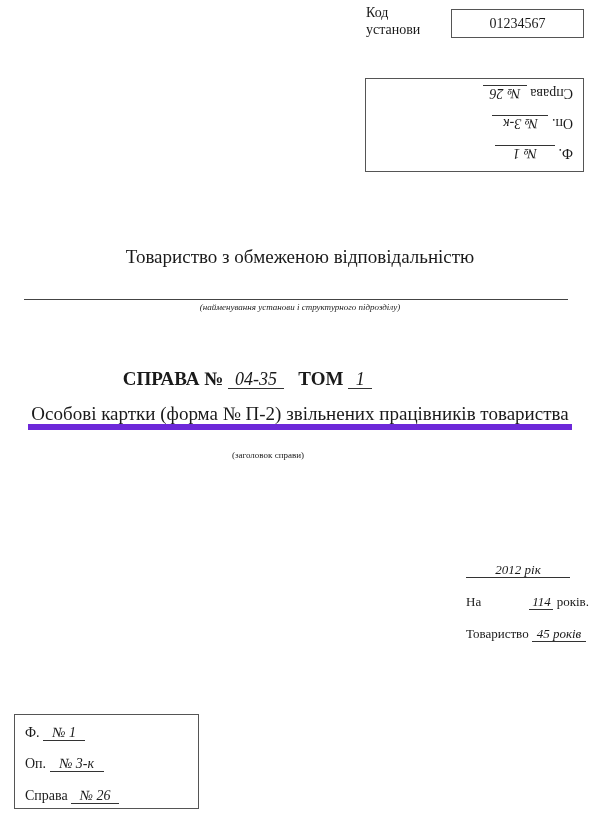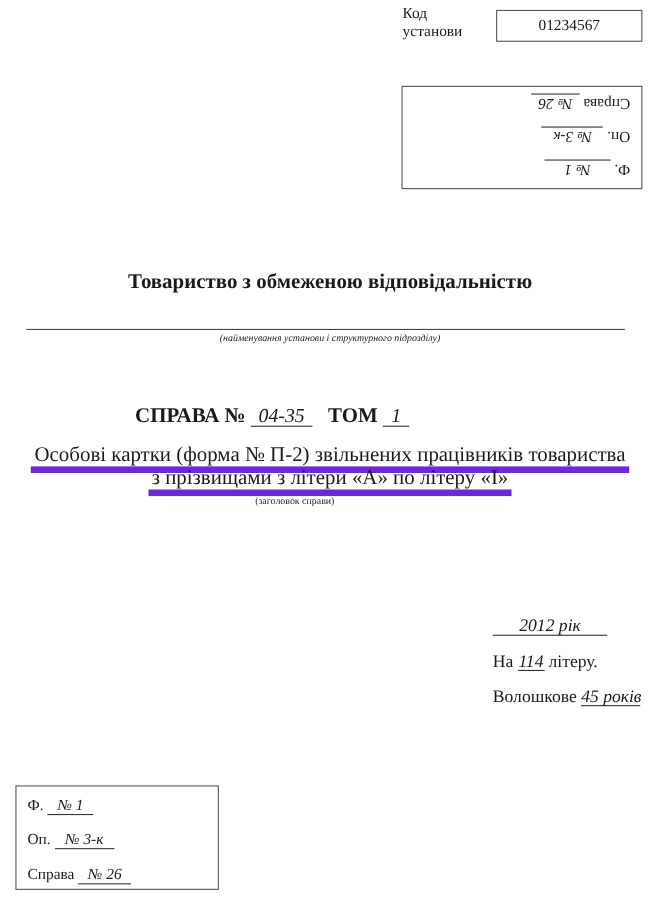--- a/index.html
+++ b/index.html
@@ -7,32 +7,32 @@
          font-family:"Liberation Serif","DejaVu Serif",serif; color:#1a1a1a; }
   .abs { position:absolute; }
   .code-label { left:366px; top:4px; font-size:14px; line-height:17px; width:80px; }
   .code-box { left:451px; top:9px; width:133px; height:29px; border:1px solid #555;
               box-sizing:border-box; text-align:center; font-size:14px; line-height:27px; }
   .flip-box { left:365px; top:78px; width:219px; height:94px; border:1px solid #555;
               box-sizing:border-box; transform:rotate(180deg); }
   .card-line { font-size:14px; line-height:16px; white-space:nowrap; }
   .fill { display:inline-block; border-bottom:1px solid #333; font-style:italic;
           text-align:center; line-height:14px; }
-  .org { left:0; width:600px; top:245px; text-align:center; font-weight:bold;
+  .org { left:0; width:600px; top:245px; text-align:center; font-weight:normal;
          font-size:19px; line-height:24px; }
   .rule { left:24px; width:544px; top:299px; height:0; border-top:1px solid #444; }
   .caption { font-size:9px; text-align:center; line-height:10px; }
   .org-cap { left:0; width:600px; top:302px;font-style:italic; }
   .case-title { left:0; width:495px; top:367px; text-align:center; font-weight:bold;
                 font-size:19px; line-height:24px; }
   .heading { left:0; width:600px; top:403px; text-align:center; font-size:19px;
              line-height:21px; }
   .heading span.u { border-bottom:6px solid #6d28d9; padding:0 3px; }
   .head-cap { left:0; width:536px; top:450px; }
-  .right-block { left:448px; font-size:16px; line-height:16px; white-space:nowrap; }
+  .right-block { left:466px; font-size:13px; line-height:16px; white-space:nowrap; }
   .bottom-box { left:14px; top:714px; width:185px; height:95px; border:1px solid #555;
                 box-sizing:border-box; }
 </style>
 </head>
 <body>
 
 <div class="abs code-label">
   <div>Код</div>
   <div>установи</div>
 </div>
@@ -62,34 +62,33 @@
 <div class="abs case-title">
   <span>СПРАВА №</span>
   <span class="fill" style="width:56px;font-weight:normal;font-size:18px;line-height:18px;">04-35</span>
   &nbsp;
   <span>ТОМ</span>
   <span class="fill" style="width:24px;font-weight:normal;font-size:18px;line-height:18px;">1</span>
 </div>
 
 <div class="abs heading">
   <div><span class="u">Особові картки (форма № П-2) звільнених працівників товариства</span></div>
-  <div><span class="u">з прізвищами з літери «А» по літеру «І»</span></div>
 </div>
 <div class="abs caption head-cap">(заголовок справи)</div>
 
 <div class="abs right-block" style="top:562px;">
   <span class="fill" style="width:104px;">2012 рік</span>
 </div>
 <div class="abs right-block" style="top:594px;">
   <span>На</span>
-  <span class="fill" style="width:24px;">114</span>
-  <span>літеру.</span>
+  <span class="fill" style="width:24px;margin-left:45px;">114</span>
+  <span>років.</span>
 </div>
 <div class="abs right-block" style="top:626px;">
-  <span>Волошкове</span>
+  <span>Товариство</span>
   <span class="fill" style="width:54px;">45 років</span>
 </div>
 
 <div class="abs bottom-box">
   <div class="abs card-line" style="left:10px;top:10px;">
     <span>Ф.</span>
     <span class="fill" style="width:42px;">№ 1</span>
   </div>
   <div class="abs card-line" style="left:10px;top:41px;">
     <span>Оп.</span>

